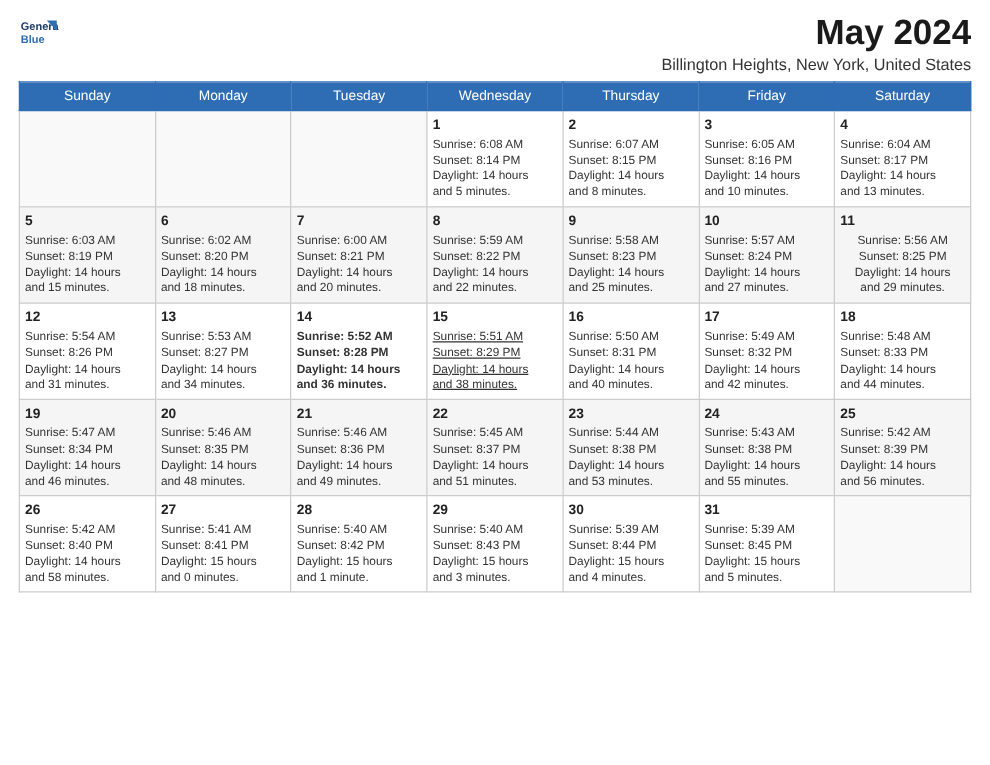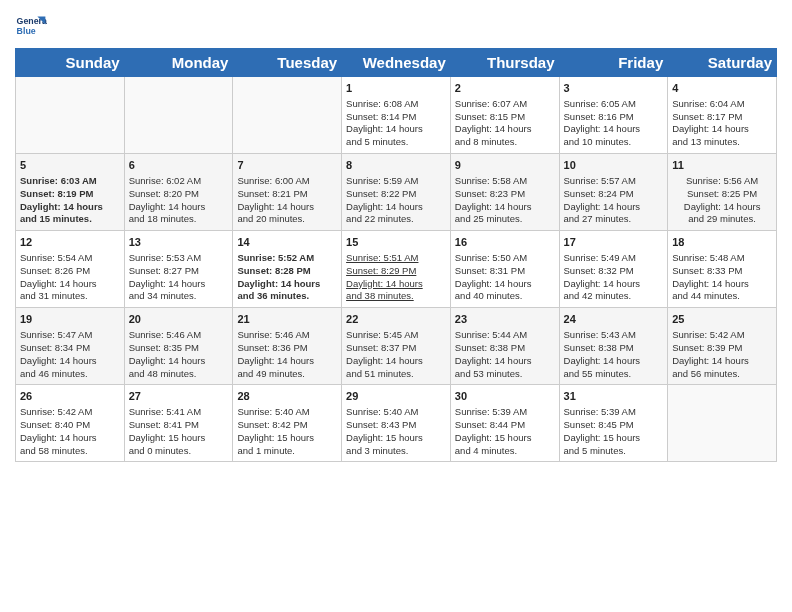--- a/index.html
+++ b/index.html
@@ -44,24 +44,24 @@
       margin-top: 2px;
     }
     table {
       width: 100%;
       border-collapse: collapse;
       font-size: 10px;
     }
     thead tr th {
       background-color: #2e6db4;
       color: #fff;
-      font-weight: bold;
-      font-size: 15px;
+      font-weight: normal;
+      font-size: 11px;
       padding: 5px 4px;
-      text-align: right;
+      text-align: center;
       border: 1px solid #2e6db4;
     }
     tbody tr td {
       vertical-align: top;
       padding: 4px 4px;
       border: 1px solid #ccc;
       color: #222;
       line-height: 1.35;
       width: calc(100%/7);
     }
@@ -90,20 +90,24 @@
 
 <div class="page">
   <div class="header">
     <div class="logo">
       <svg class="logo-icon" viewBox="0 0 40 40" xmlns="http://www.w3.org/2000/svg">
         <text x="2" y="18" font-size="11" font-weight="bold" fill="#1a3a6b" font-family="Arial">General</text>
         <text x="2" y="30" font-size="11" font-weight="bold" fill="#2e6db4" font-family="Arial">Blue</text>
         <polygon points="28,8 38,8 38,18" fill="#2e6db4"></polygon>
       </svg>
     </div>
+    <div class="title-block">
+      <div class="main-title">May 2024</div>
+      <div class="subtitle">Billington Heights, New York, United States</div>
+    </div>
   </div>
 
   <table>
     <thead>
       <tr>
       <th>Sunday</th>
           <th>Monday</th>
           <th>Tuesday</th>
           <th>Wednesday</th>
           <th>Thursday</th>
@@ -141,21 +145,21 @@
             <span class="day-num">4</span>
             <div class="day-info" style="white-space: pre-line;">Sunrise: 6:04 AM
 Sunset: 8:17 PM
 Daylight: 14 hours
 and 13 minutes.</div>
           </td>
         </tr>
         <tr>
           <td>
             <span class="day-num">5</span>
-            <div class="day-info" style="white-space: pre-line; font-weight: bold;">Sunrise: 6:03 AM
+            <div class="day-info" style="white-space: pre-line;">Sunrise: 6:03 AM
 Sunset: 8:19 PM
 Daylight: 14 hours
 and 15 minutes.</div>
           </td>
           <td>
             <span class="day-num">6</span>
             <div class="day-info" style="white-space: pre-line;">Sunrise: 6:02 AM
 Sunset: 8:20 PM
 Daylight: 14 hours
 and 18 minutes.</div>

